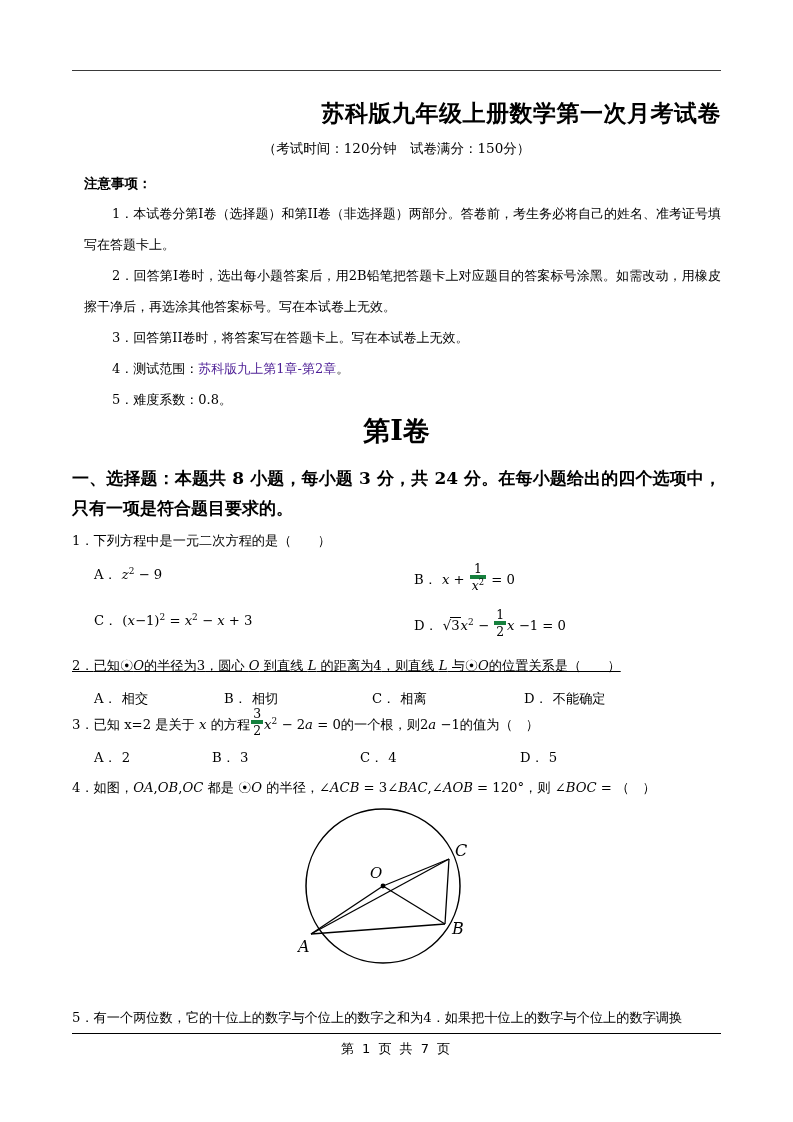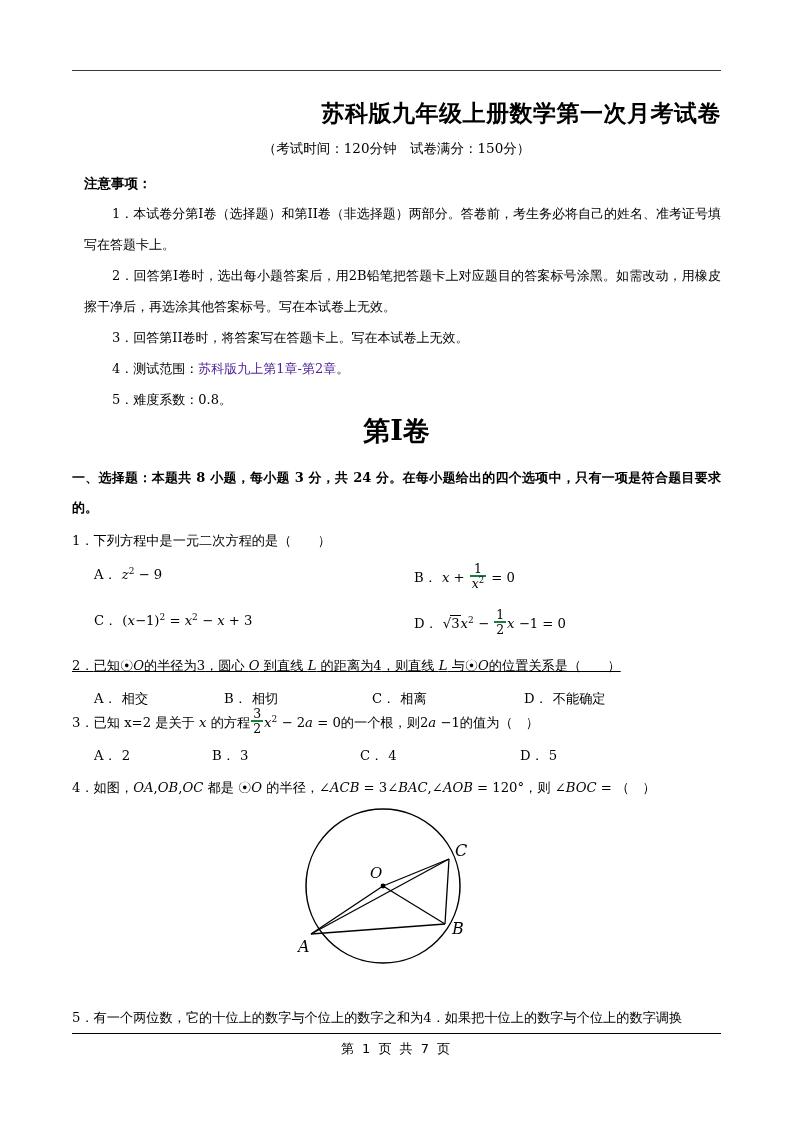--- a/index.html
+++ b/index.html
@@ -90,21 +90,21 @@
     font-size: 27px;
     font-weight: bold;
   }
 
   
   .section-intro {
     position: absolute;
     left: 72px;
     top: 463px;
     width: 649px;
-    font-size: 13px;
+    font-size: 17px;
     line-height: 30px;
     font-weight: bold;
     text-align: justify;
   }
 
   
   .q {
     position: absolute;
     left: 72px;
     width: 649px;
@@ -151,21 +151,21 @@
     font-size: 0.94em;
     margin: 0 1px;
   }
   .frac .num {
     display: block;
     padding: 0 2px;
     line-height: 1.08;
   }
   .frac .den {
     display: block;
-    border-top: 2px solid #15803d;
+    border-top: 4px solid #15803d;
     padding: 0 2px;
     line-height: 1.12;
   }
   .sqrt {
     display: inline-block;
     border-top: 1px solid #000;
     padding: 0 1px 0 1px;
     margin-left: -1px;
     line-height: 1.15;
   }

